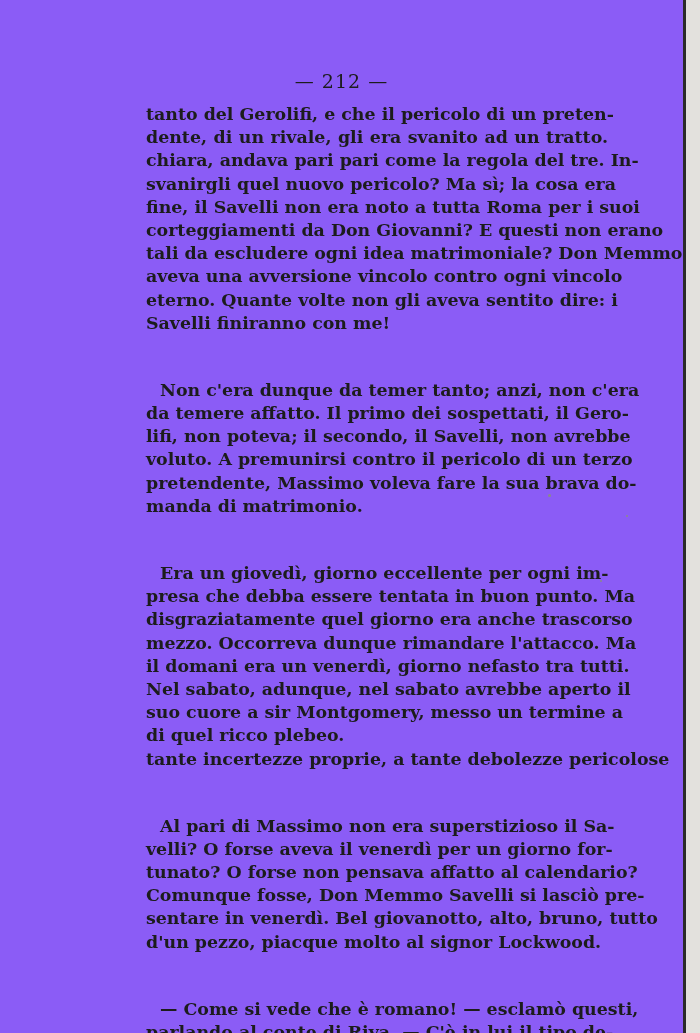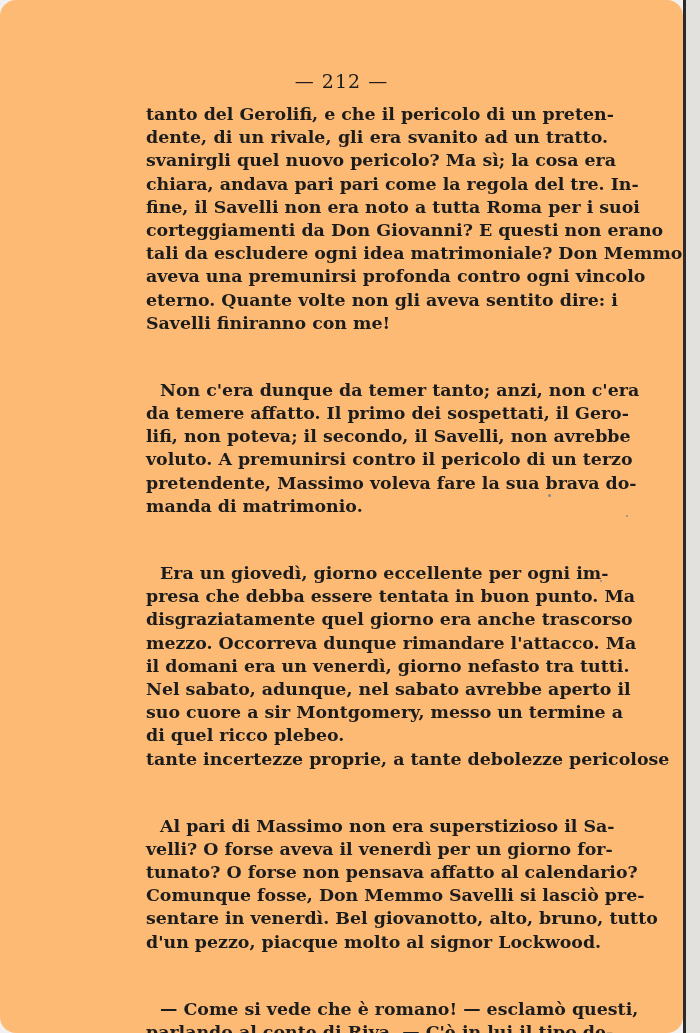--- a/index.html
+++ b/index.html
@@ -14,22 +14,21 @@
       overflow: hidden;
       font-family: "DejaVu Serif", "Liberation Serif", serif;
       color: #1c1c1c;
     }
     .page {
       position: absolute;
       left: 0;
       top: 0;
       width: 683px;
       height: 1033px;
-      background: #fdba74;
-      border-radius: 16px;
+      background: #8b5cf6;
     }
     .page-edge {
       position: absolute;
       left: 683px;
       top: 0;
       width: 3px;
       height: 1033px;
       background: #2a2a2a;
     }
     .page-right-strip {
@@ -84,26 +83,26 @@
 <body>
 
 <div class="page">
   <div class="page-number">— 212 —</div>
 
   <div class="text-block">
 
     <div>
       <span class="line">tanto del Gerolifi, e che il pericolo di un preten-</span>
       <span class="line">dente, di un rivale, gli era svanito ad un tratto.</span>
+      <span class="line">chiara, andava pari pari come la regola del tre. In-</span>
       <span class="line">svanirgli quel nuovo pericolo? Ma sì; la cosa era</span>
-      <span class="line">chiara, andava pari pari come la regola del tre. In-</span>
       <span class="line">fine, il Savelli non era noto a tutta Roma per i suoi</span>
       <span class="line">corteggiamenti da Don Giovanni? E questi non erano</span>
       <span class="line">tali da escludere ogni idea matrimoniale? Don Memmo</span>
-      <span class="line">aveva una premunirsi profonda contro ogni vincolo</span>
+      <span class="line">aveva una avversione vincolo contro ogni vincolo</span>
       <span class="line">eterno. Quante volte non gli aveva sentito dire: i</span>
       <span class="line last">Savelli finiranno con me!</span>
     </div>
 
     <div>
       <span class="line indent">Non c'era dunque da temer tanto; anzi, non c'era</span>
       <span class="line">da temere affatto. Il primo dei sospettati, il Gero-</span>
       <span class="line">lifi, non poteva; il secondo, il Savelli, non avrebbe</span>
       <span class="line">voluto. A premunirsi contro il pericolo di un terzo</span>
       <span class="line">pretendente, Massimo voleva fare la sua brava do-</span>

